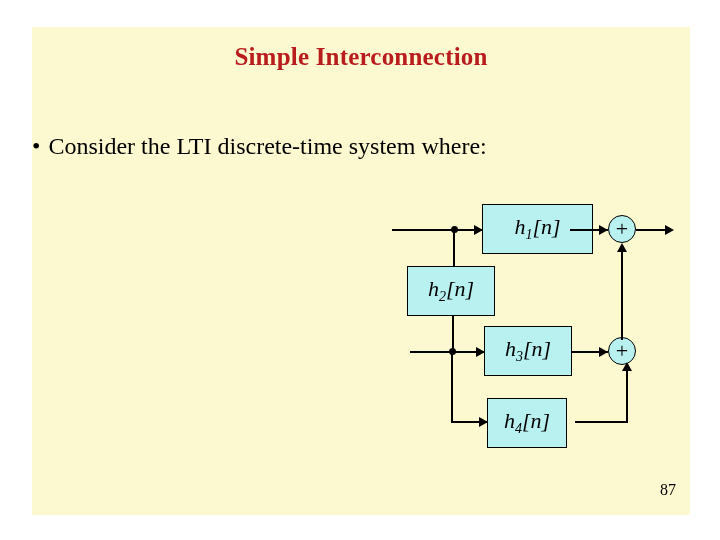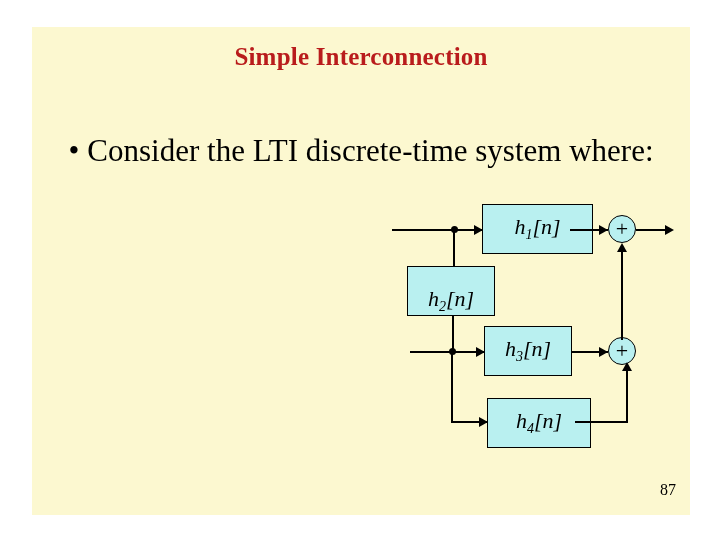--- a/index.html
+++ b/index.html
@@ -34,22 +34,22 @@
     letter-spacing: 0.2px;
   }
   #title-1 { top: 43px; }
   #title-2 { top: 88px; }
 
   #bullet-line {
     position: absolute;
     left: 32px;
     top: 133px;
     width: 658px;
-    text-align: center;
-    font-size: 31px;
+    text-align: left;
+    font-size: 24px;
     color: #000000;
   }
   #bullet-line .bullet-dot {
     display: inline-block;
     margin-right: 8px;
   }
 
   
   #diagram {
     position: absolute;
@@ -160,21 +160,21 @@
     <div class="adder" style="left:228px; top:25px;">
       <span>+</span>
     </div>
 
     <div class="wire-h" style="left:256px; top:39px; width:34px;"></div>
     <div class="arrow-r" style="left:285px; top:35px;"></div>
 
     <div class="wire-v" style="left:73px; top:39px; height:62px;"></div>
     <div class="wire-h" style="left:29px; top:99px; width:45px;"></div>
 
-    <div class="blk" style="left:27px; top:76px; width:88px; height:50px;align-items:flex-end;">
+    <div class="blk" style="left:27px; top:76px; width:88px; height:50px;">
       <span><i>h</i><sub>2</sub><i>[n]</i></span>
     </div>
 
     <div class="wire-v" style="left:72px; top:126px; height:37px;"></div>
     <div class="wire-h" style="left:30px; top:161px; width:44px;"></div>
 
     <div class="node" style="left:69px; top:158px;"></div>
     <div class="wire-h" style="left:72px; top:161px; width:32px;"></div>
     <div class="arrow-r" style="left:96px; top:157px;"></div>
 
@@ -189,21 +189,21 @@
       <span>+</span>
     </div>
 
     <div class="wire-v" style="left:241px; top:58px; height:92px;"></div>
     <div class="arrow-u" style="left:237px; top:53px;"></div>
 
     <div class="wire-v" style="left:71px; top:161px; height:72px;"></div>
     <div class="wire-h" style="left:71px; top:231px; width:37px;"></div>
     <div class="arrow-r" style="left:99px; top:227px;"></div>
 
-    <div class="blk" style="left:107px; top:208px; width:104px; height:50px;">
+    <div class="blk" style="left:107px; top:208px; width:80px; height:50px;">
       <span><i>h</i><sub>4</sub><i>[n]</i></span>
     </div>
 
     <div class="wire-h" style="left:195px; top:231px; width:53px;"></div>
     <div class="wire-v" style="left:246px; top:180px; height:53px;"></div>
     <div class="arrow-u" style="left:242px; top:172px;"></div>
   </div>
 
   <div id="page-number">87</div>
 </div>

